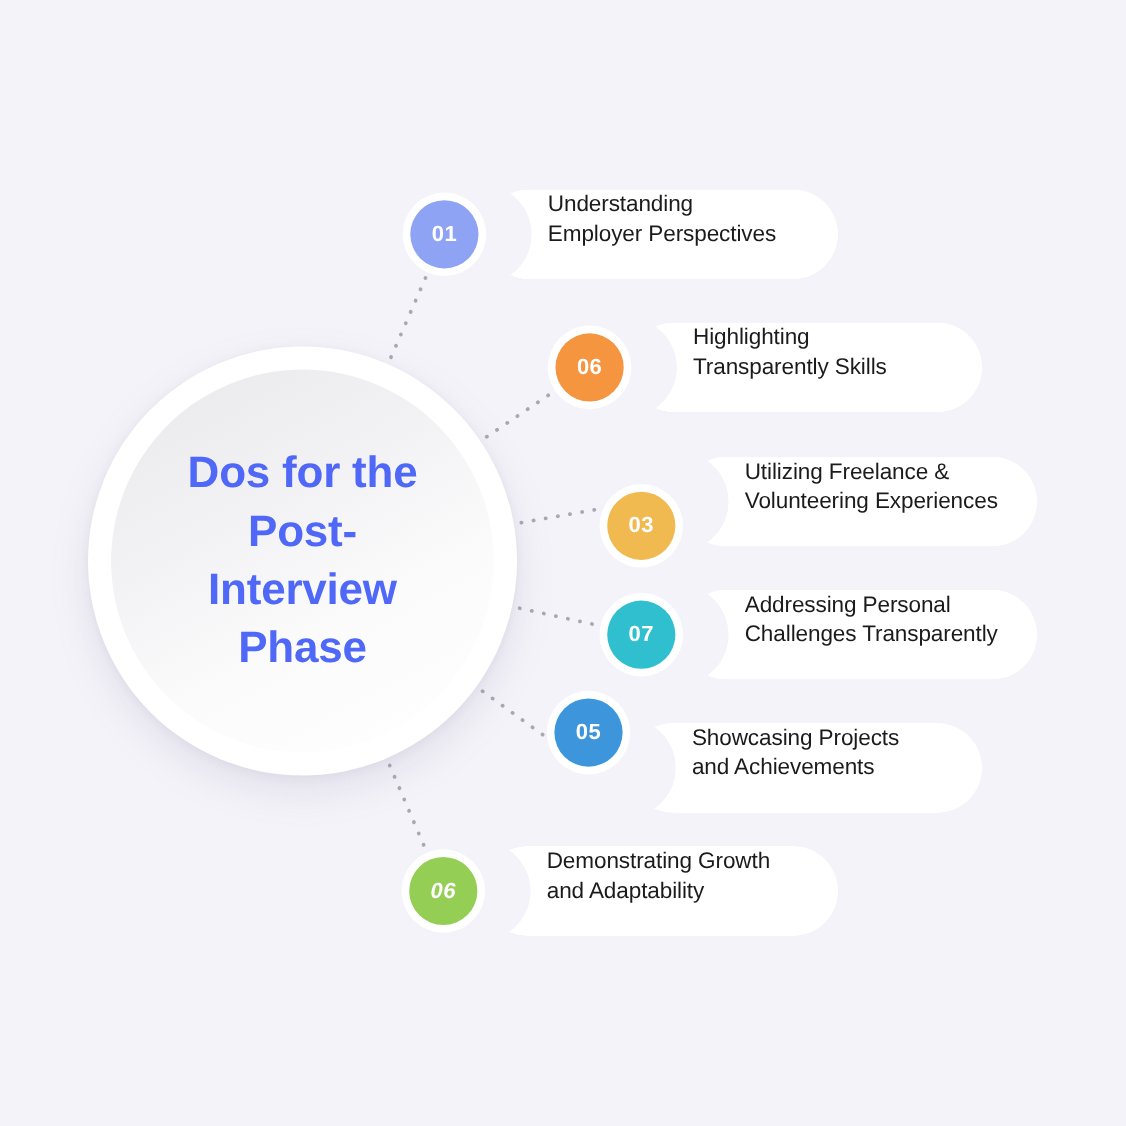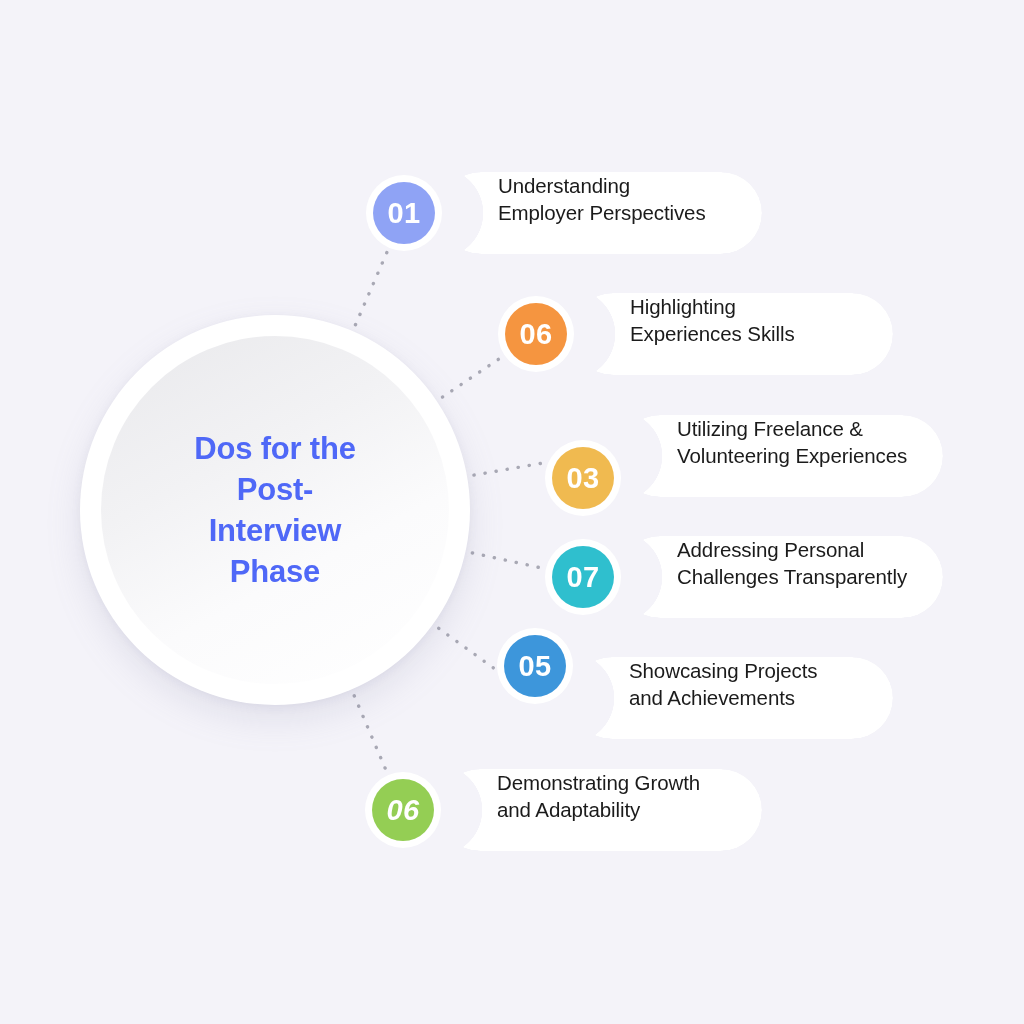--- a/index.html
+++ b/index.html
@@ -51,21 +51,21 @@
     width: 348px;
     height: 348px;
     border-radius: 50%;
     background: linear-gradient(152deg, #e9e9ec 0%, #f2f2f4 36%, #fbfbfc 64%, #ffffff 100%);
     display: flex;
     align-items: center;
     justify-content: center;
   }
   #hub-title {
     color: #4f68f7;
-    font-size: 31px;
+    font-size: 40px;
     font-weight: 700;
     line-height: 1.33;
     text-align: center;
     letter-spacing: -0.2px;
     width: 260px;
     white-space: pre-line;
   }
 
   
   .item {
@@ -102,21 +102,21 @@
     justify-content: center;
   }
   .badge {
     width: 62px;
     height: 62px;
     border-radius: 50%;
     display: flex;
     align-items: center;
     justify-content: center;
     color: #ffffff;
-    font-size: 29px;
+    font-size: 20px;
     font-weight: 700;
     letter-spacing: 0.4px;
     text-align: right;
   }
 </style>
 </head>
 <body style="background: rgb(244, 243, 249);">
 
 <div id="canvas">
 
@@ -148,21 +148,21 @@
         </div>
         <div class="badge-ring" style="left: 366px; top: 175px;">
           <div class="badge" style="background: rgb(143, 163, 245);">
             <span>01</span>
           </div>
         </div>
       </div>
       <div class="item">
         <div class="card" style="left: 572px; top: 293px; width: 321px; border-radius: 41px; padding-left: 58px; padding-right: 26px; box-sizing: border-box; clip-path: path(&quot;M 41 0 L 280 0 A 41 41 0 0 1 280 82 L 41 82 A 41 41 0 0 1 0 41 A 41 41 0 0 1 41 0 Z&quot;); mask-image: radial-gradient(45px at -2px 41px, transparent 0px, transparent 45px, rgb(0, 0, 0) 45.5px);">
           <div class="card-label">Highlighting
-Experiences Skills</div>
+Transparently Skills</div>
         </div>
         <div class="badge-ring" style="left: 498px; top: 296px;">
           <div class="badge" style="background: rgb(245, 149, 64);">
             <span>06</span>
           </div>
         </div>
       </div>
       <div class="item">
         <div class="card" style="left: 619px; top: 415px; width: 324px; border-radius: 41px; padding-left: 58px; padding-right: 26px; box-sizing: border-box; clip-path: path(&quot;M 41 0 L 283 0 A 41 41 0 0 1 283 82 L 41 82 A 41 41 0 0 1 0 41 A 41 41 0 0 1 41 0 Z&quot;); mask-image: radial-gradient(45px at -2px 41px, transparent 0px, transparent 45px, rgb(0, 0, 0) 45.5px);">
           <div class="card-label">Utilizing Freelance &amp;

